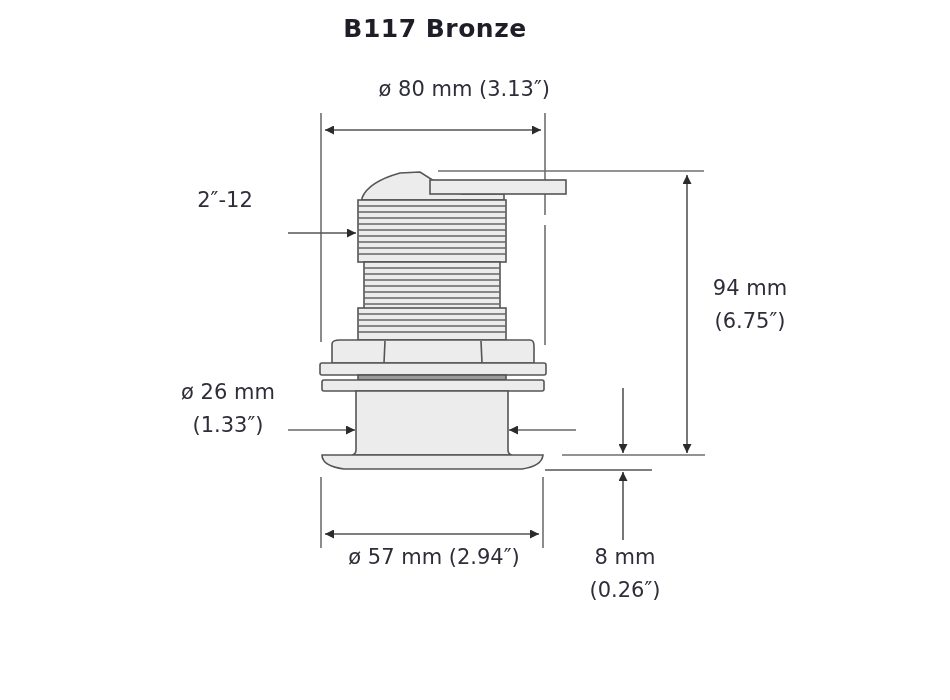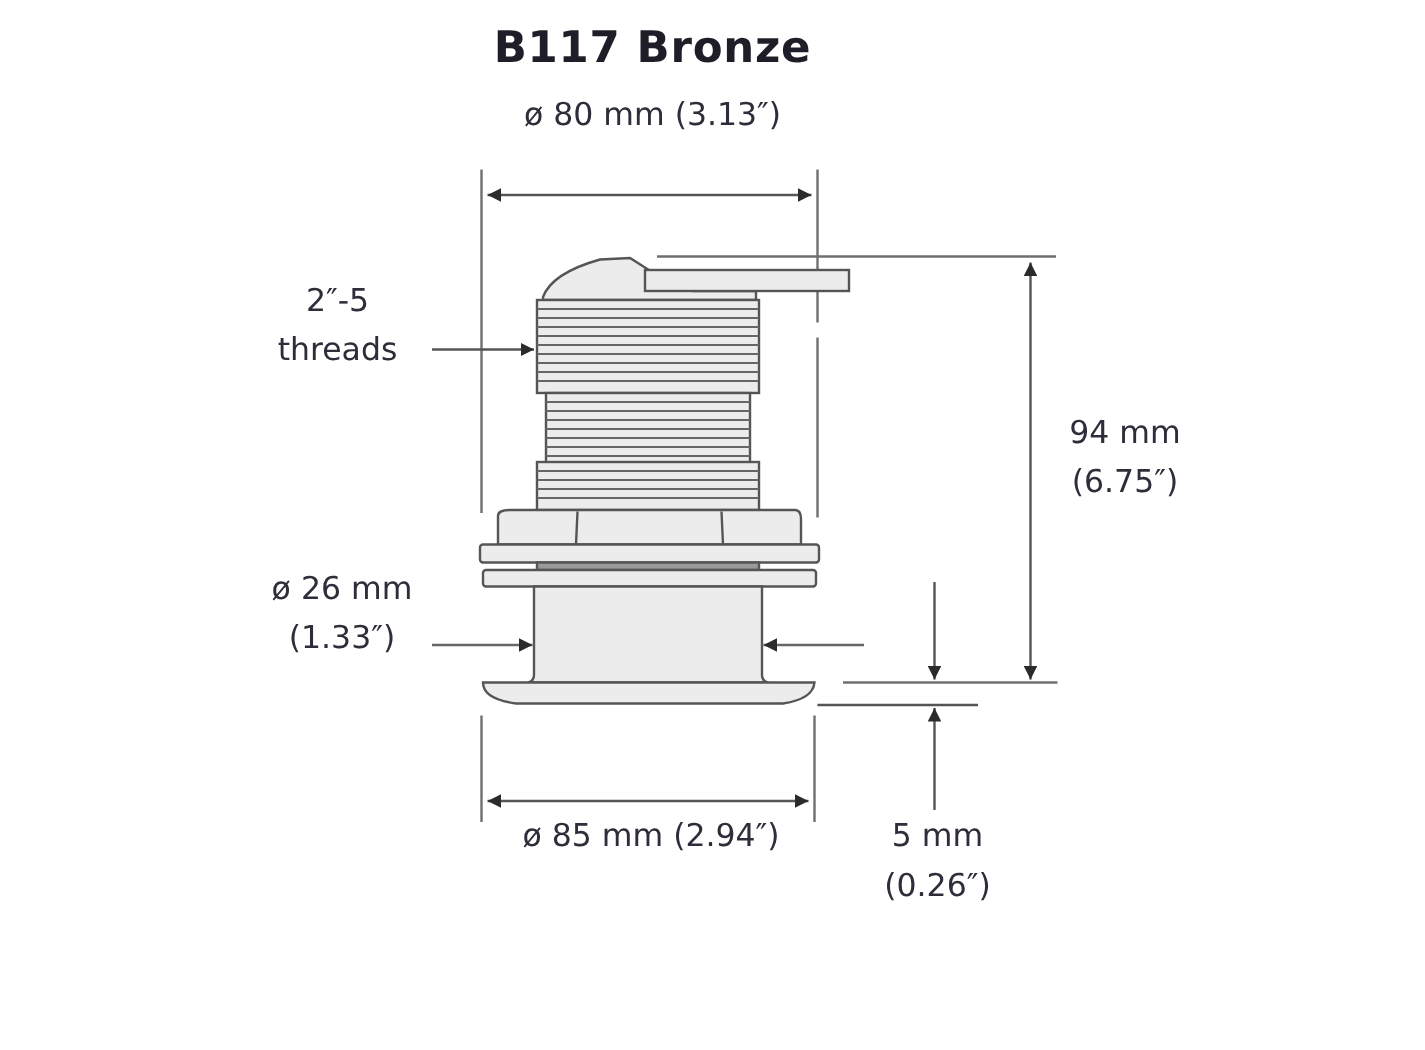--- a/index.html
+++ b/index.html
@@ -1,17 +1,17 @@
 <!DOCTYPE html>
 <html><head>
 <meta charset="utf-8">
 <style>
   html, body { margin: 0; padding: 0; background: #ffffff; }
   body { width: 950px; height: 700px; position: relative; overflow: hidden; font-family: "DejaVu Sans", sans-serif; color: #2a2a35; }
-  .title { position: absolute; left: 0; width: 870px; top: 14px; text-align: center; font-family: "DejaVu Sans", sans-serif; font-weight: bold; font-size: 29px; color: #1e1e28; letter-spacing: 0.5px; }
+  .title { position: absolute; left: 0; width: 870px; top: 14px; text-align: center; font-family: "DejaVu Sans", sans-serif; font-weight: bold; font-size: 25px; color: #1e1e28; letter-spacing: 0.5px; }
   .lbl { position: absolute; font-size: 21px; color: #2e2e3a; line-height: 33px; white-space: nowrap; }
   .lbl.c { text-align: center; }
   svg { position: absolute; left: 0; top: 0; }
 </style>
 </head>
 <body>
 
 <div class="title">B117 Bronze</div>
 
 <svg width="950" height="700" viewBox="0 0 950 700">
@@ -99,35 +99,34 @@
     <line x1="623" y1="540" x2="623" y2="472" marker-end="url(#arr)"></line>
   </g>
 
   <g stroke="#6f6f6f" stroke-width="1.6">
     <line x1="321" y1="477" x2="321" y2="548"></line>
     <line x1="543" y1="477" x2="543" y2="548"></line>
     <line x1="325" y1="534" x2="539" y2="534" marker-start="url(#arr)" marker-end="url(#arr)" stroke="#555"></line>
   </g>
 </svg>
 
-<div class="lbl c" style="left:320px; width:230px; top:60px;">ø 80 mm (3.13″)</div>
+<div class="lbl c" style="left:320px; width:230px; top:73px;text-align:right;">ø 80 mm (3.13″)</div>
 
 <div class="lbl c" style="left:170px; width:110px; top:184px;">
-  <div>2″-5</div>
-  <div>threads</div>
+  <div>2″-12</div>
 </div>
 
 <div class="lbl c" style="left:690px; width:120px; top:272px;">
   <div>94 mm</div>
   <div>(6.75″)</div>
 </div>
 
 <div class="lbl c" style="left:168px; width:120px; top:376px;">
   <div>ø 26 mm</div>
   <div>(1.33″)</div>
 </div>
 
-<div class="lbl c" style="left:316px; width:236px; top:541px;">ø 85 mm (2.94″)</div>
+<div class="lbl c" style="left:316px; width:236px; top:541px;">ø 57 mm (2.94″)</div>
 
 <div class="lbl c" style="left:570px; width:110px; top:541px;">
-  <div>5 mm</div>
+  <div>8 mm</div>
   <div>(0.26″)</div>
 </div>
 
 </body></html>

